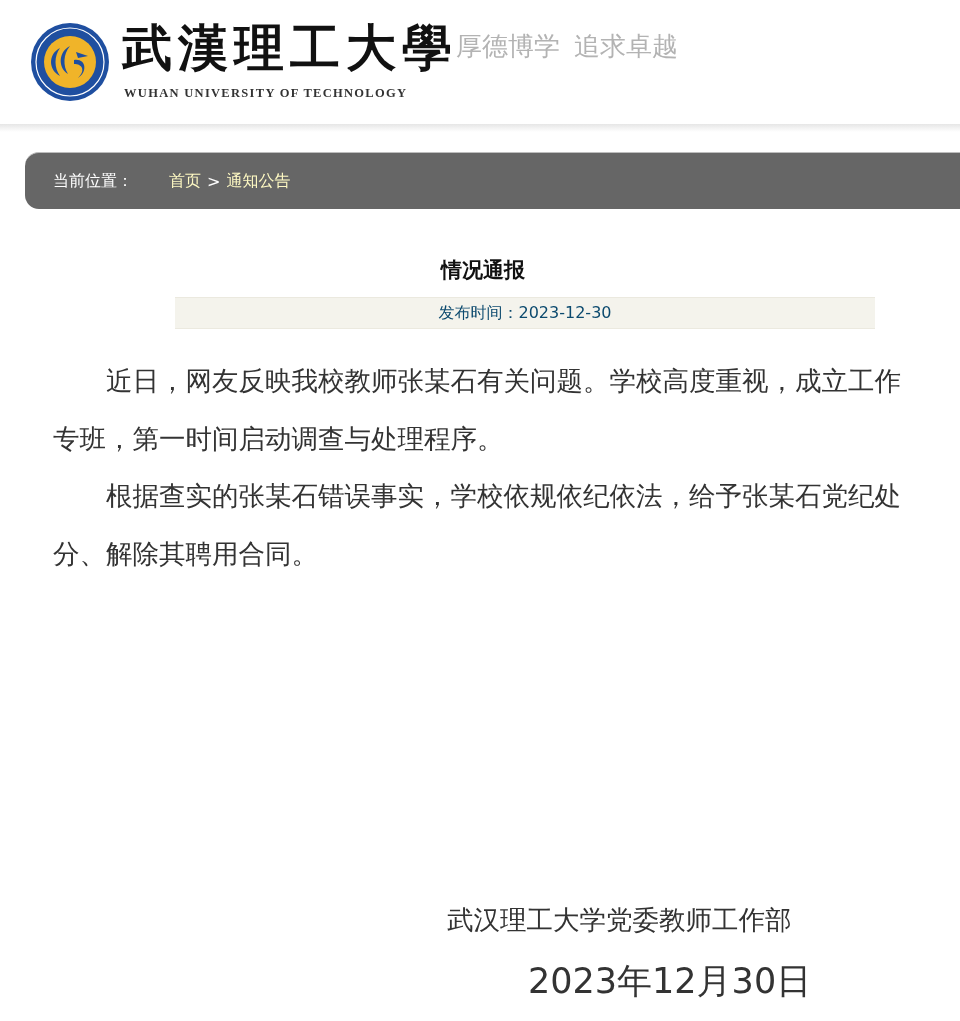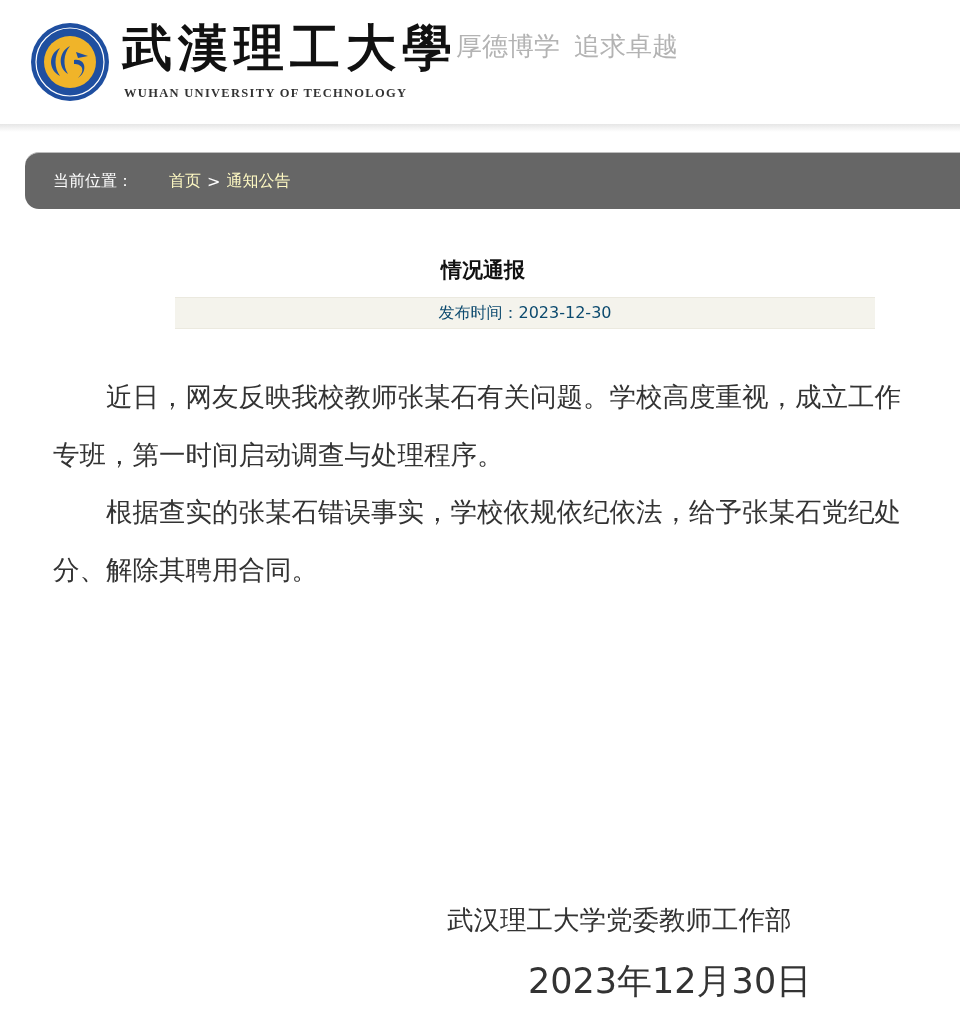--- a/index.html
+++ b/index.html
@@ -24,21 +24,21 @@
     .breadcrumb .label { margin-right: 36px; }
     .breadcrumb a { color: #fef9c3; text-decoration: none; }
     .breadcrumb .sep { margin: 0 6px; }
 
     .article-title { position: absolute; left: 0; top: 256px; width: 966px; text-align: center; font-size: 21px;
       font-weight: bold; color: #111; }
     .meta { position: absolute; left: 133px; top: 297px; width: 700px; height: 32px; background: #f4f3ec;
       border-top: 1px solid #ebe9df; border-bottom: 1px solid #ebe9df; text-align: center;
       font-size: 16px; line-height: 30px; color: #0c4a6e; margin-left: 42px; }
 
-    .content { position: absolute; left: 53px; top: 368px; width: 870px; font-size: 26.5px; line-height: 57.5px; color: #333; }
+    .content { position: absolute; left: 53px; top: 352px; width: 870px; font-size: 26.5px; line-height: 57.5px; color: #333; }
     .content p { text-indent: 2em; }
 
     .signature { position: absolute; left: 447px; top: 902px; font-size: 26.5px; color: #333; white-space: nowrap; }
     .sign-date { position: absolute; left: 528px; top: 958px; font-size: 35px; color: #333; white-space: nowrap; }
   </style>
 </head>
 <body>
 
 <div class="header">
   <svg class="logo-emblem" viewBox="0 0 80 80">

